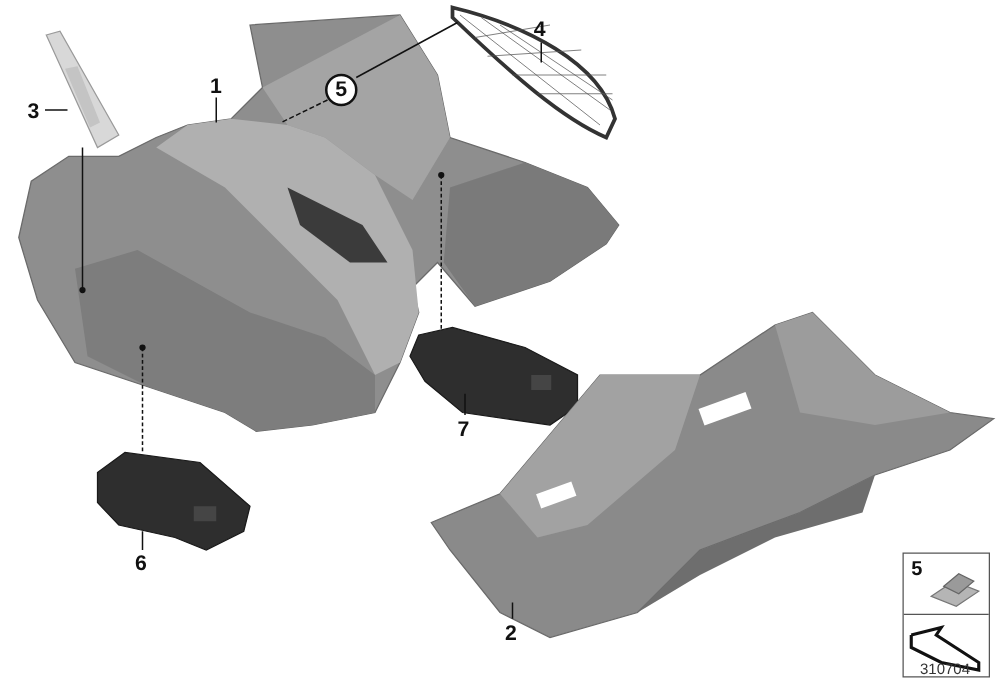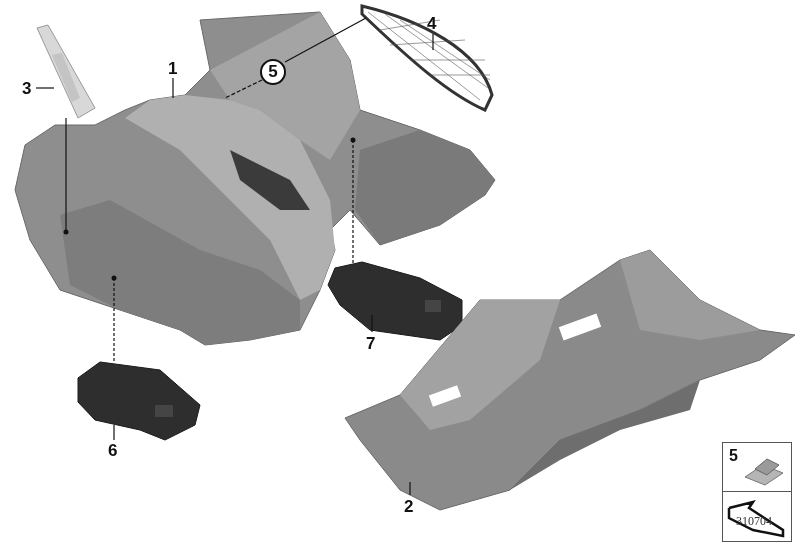--- a/index.html
+++ b/index.html
@@ -3,21 +3,21 @@
 <meta charset="utf-8">
 <style>
   html,body{margin:0;padding:0;background:#fff;}
   #canvas{position:relative;width:800px;height:560px;overflow:hidden;background:#ffffff;font-family:"Liberation Sans",sans-serif;}
   svg{position:absolute;left:0;top:0;}
   .callout{position:absolute;font-family:"Liberation Sans",sans-serif;font-weight:bold;font-size:17px;color:#111;line-height:1;}
   .circled{position:absolute;width:26px;height:26px;border:2px solid #111;border-radius:50%;background:#fff;display:flex;align-items:center;justify-content:center;font-weight:bold;font-size:17px;font-family:"Liberation Sans",sans-serif;color:#111;box-sizing:border-box;}
   .legend-box{position:absolute;left:722px;top:442px;width:70px;height:100px;border:1px solid #555;box-sizing:border-box;background:#fff;}
   .legend-top{position:absolute;left:0;top:0;width:68px;height:48px;border-bottom:1px solid #555;}
   .legend-num{position:absolute;left:6px;top:4px;font-weight:bold;font-size:16px;font-family:"Liberation Sans",sans-serif;color:#111;}
-  .diagram-id{position:absolute;left:736px;top:514px;font-size:12px;color:#333;font-family:Liberation Serif, serif;}
+  .diagram-id{position:absolute;left:736px;top:528px;font-size:12px;color:#333;font-family:Liberation Sans, sans-serif;}
 </style>
 </head>
 <body>
 
 <div id="canvas">
 
   <svg width="800" height="560" viewBox="0 0 800 560">
 
     <g>
       <polygon points="37,28 48,25 95,108 78,118" fill="#d8d8d8" stroke="#9a9a9a" stroke-width="1"></polygon>

